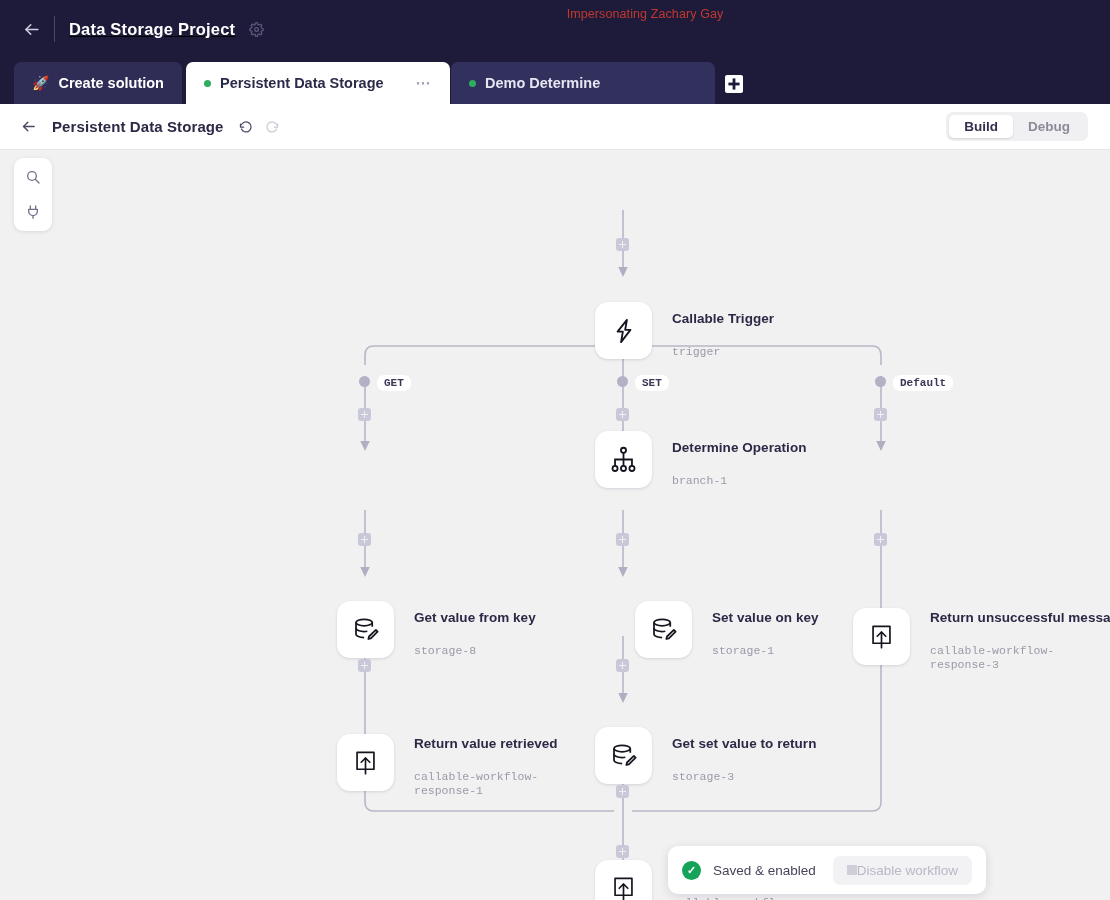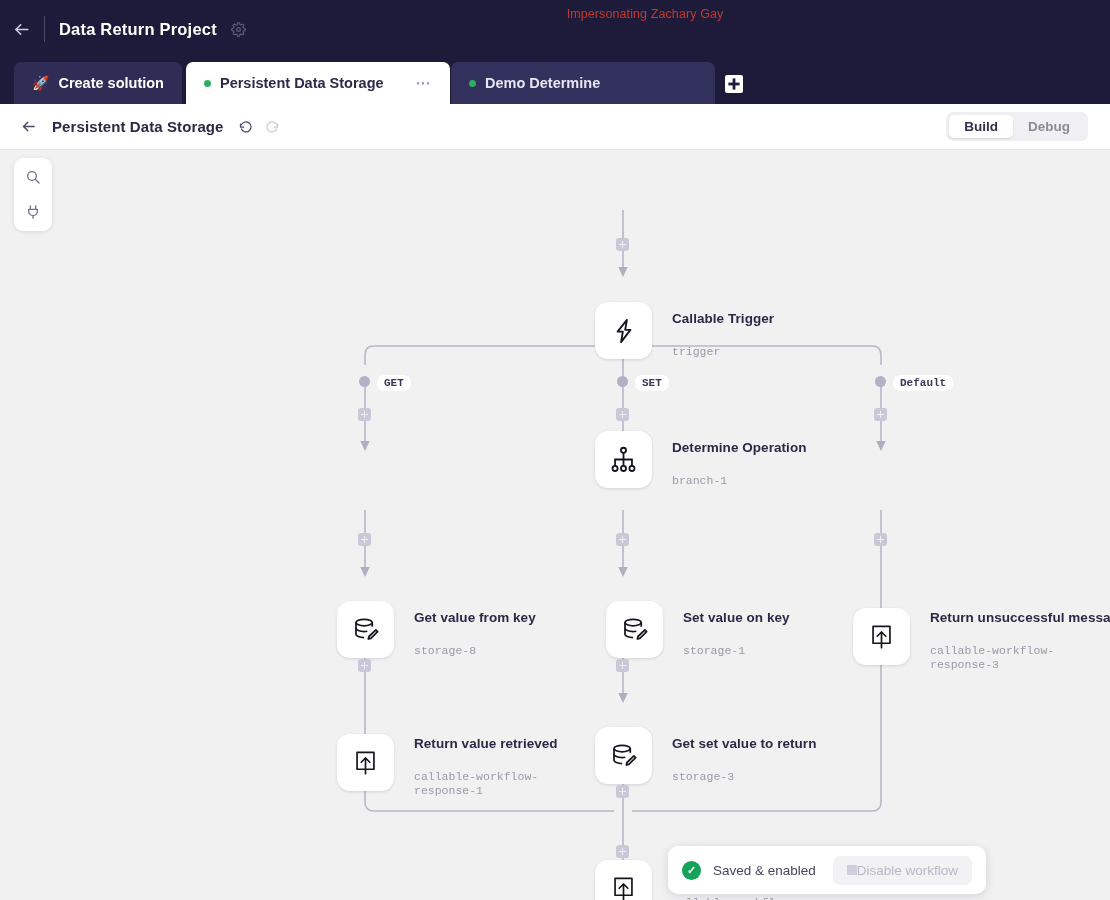--- a/index.html
+++ b/index.html
@@ -10,21 +10,22 @@
     overflow: hidden;
   }
 
   
   .topbar {
     position: relative;
     height: 58px;
     background: #1e1b3a;
     display: flex;
     align-items: center;
-    padding-left: 4px;
+    padding-left: 14px;
+    text-decoration: underline;
   }
   .impersonating {
     position: absolute;
     top: 7px; left: 0; right: 0;
     text-align: center;
     font-size: 12.5px;
     color: #c0392f;
     letter-spacing: .1px;
     padding-left: 180px;
   }
@@ -301,21 +302,21 @@
 
 <div class="topbar">
   <div class="impersonating">Impersonating Zachary Gay</div>
   <div class="back-arrow">
     <svg width="19" height="19" viewBox="0 0 24 24" fill="none" stroke="currentColor" stroke-width="2" stroke-linecap="round" stroke-linejoin="round">
       <line x1="20" y1="12" x2="5" y2="12"></line>
         <polyline points="11 18 5 12 11 6"></polyline>
     </svg>
   </div>
   <div class="top-divider"></div>
-  <div class="project-title">Data Return Project</div>
+  <div class="project-title">Data Storage Project</div>
   <div class="gear">
     <svg width="15" height="15" viewBox="0 0 24 24" fill="none" stroke="currentColor" stroke-width="2">
       <circle cx="12" cy="12" r="3"></circle>
       <path d="M19.4 15a1.65 1.65 0 0 0 .33 1.82l.06.06a2 2 0 1 1-2.83 2.83l-.06-.06a1.65 1.65 0 0 0-1.82-.33 1.65 1.65 0 0 0-1 1.51V21a2 2 0 1 1-4 0v-.09A1.65 1.65 0 0 0 9 19.4a1.65 1.65 0 0 0-1.82.33l-.06.06a2 2 0 1 1-2.83-2.83l.06-.06a1.65 1.65 0 0 0 .33-1.82 1.65 1.65 0 0 0-1.51-1H3a2 2 0 1 1 0-4h.09A1.65 1.65 0 0 0 4.6 9a1.65 1.65 0 0 0-.33-1.82l-.06-.06a2 2 0 1 1 2.83-2.83l.06.06A1.65 1.65 0 0 0 9 4.6a1.65 1.65 0 0 0 1-1.51V3a2 2 0 1 1 4 0v.09a1.65 1.65 0 0 0 1 1.51 1.65 1.65 0 0 0 1.82-.33l.06-.06a2 2 0 1 1 2.83 2.83l-.06.06A1.65 1.65 0 0 0 19.4 9v0a1.65 1.65 0 0 0 1.51 1H21a2 2 0 1 1 0 4h-.09a1.65 1.65 0 0 0-1.51 1z"></path>
     </svg>
   </div>
 </div>
 
 <div class="tabstrip">
   <div class="tab solution">
@@ -461,21 +462,21 @@
         <path d="M4 10.6c0 1.44 2.91 2.6 6.5 2.6 .9 0 1.77-.07 2.55-.2"></path>
         <path d="M19.9 11.9 L21.3 13.3 L15.9 18.7 L13.9 19.2 L14.4 17.2 Z"></path>
       </svg>
     </div>
     <div class="node-text">
       <div class="node-title">Get value from key</div>
       <div class="node-sub">storage-8</div>
     </div>
   </div>
 
-  <div class="node" style="left:578px; top:451px;padding-left:28px;">
+  <div class="node" style="left:607px; top:451px;padding-left:28px;">
     <div class="node-box">
       <svg width="30" height="30" viewBox="0 0 24 24" fill="none" stroke="#16151f" stroke-width="1.4" stroke-linejoin="round">
         <ellipse cx="10.5" cy="6" rx="6.5" ry="2.6"></ellipse>
         <path d="M4 6v9.4c0 1.44 2.91 2.6 6.5 2.6"></path>
         <path d="M17 6v3.4"></path>
         <path d="M4 10.6c0 1.44 2.91 2.6 6.5 2.6 .9 0 1.77-.07 2.55-.2"></path>
         <path d="M19.9 11.9 L21.3 13.3 L15.9 18.7 L13.9 19.2 L14.4 17.2 Z"></path>
       </svg>
     </div>
     <div class="node-text">

